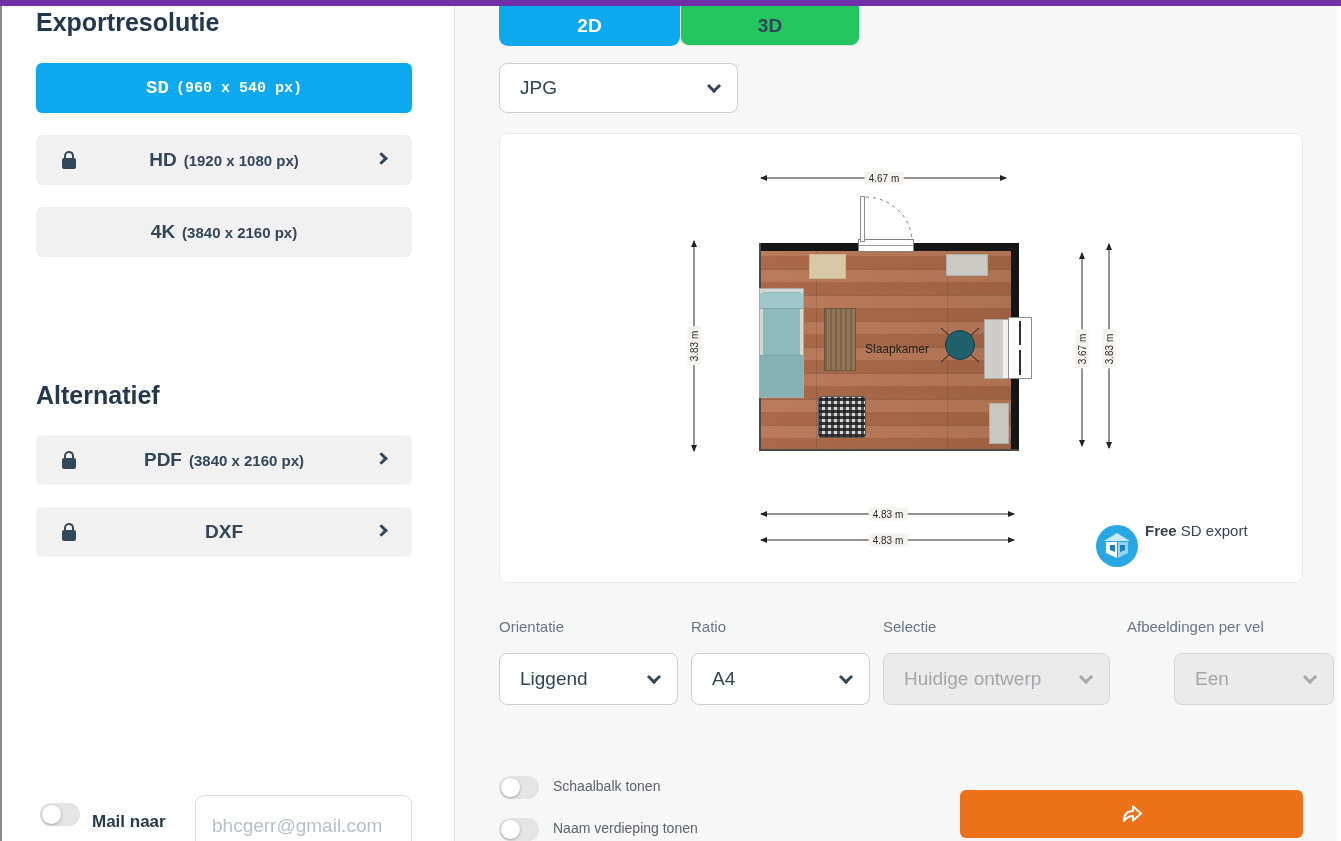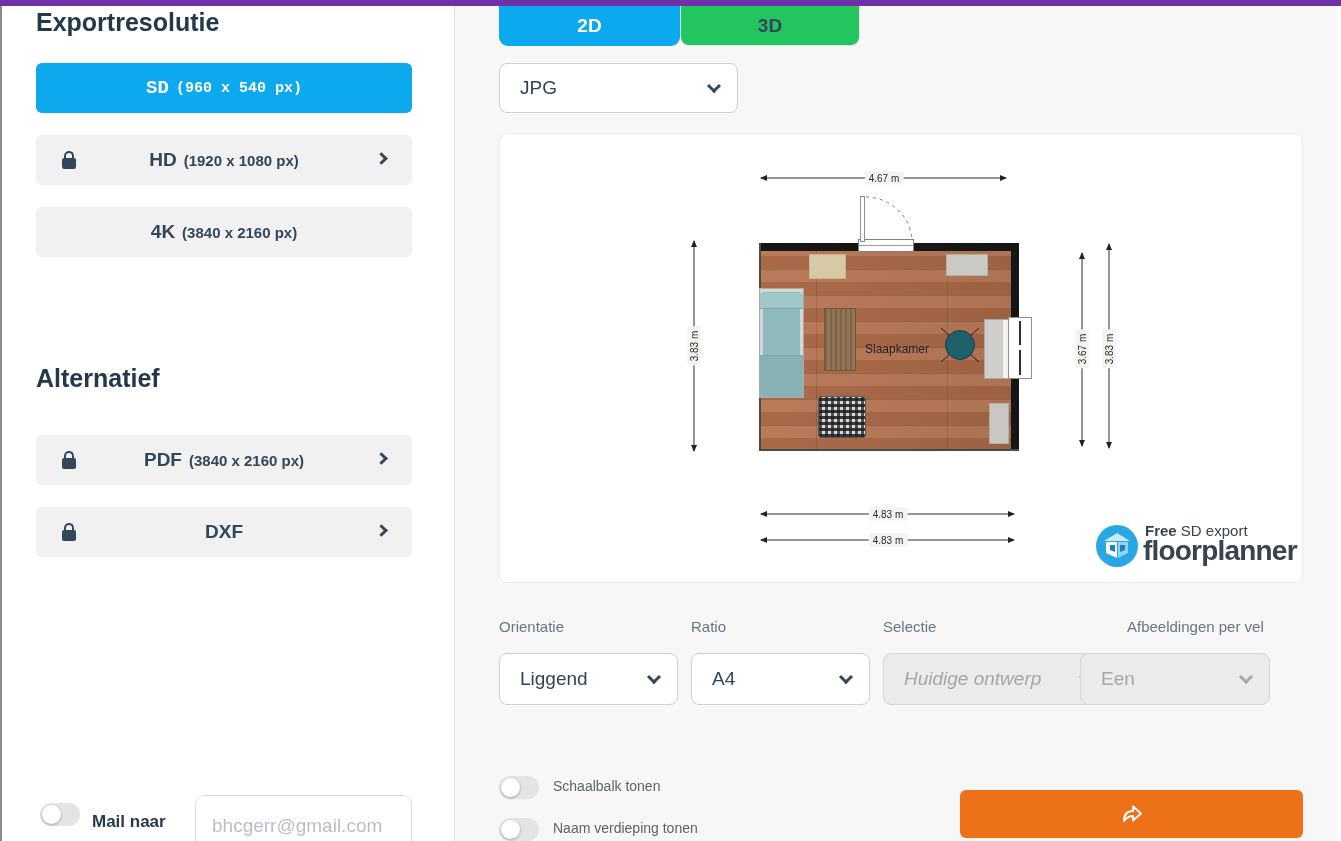--- a/index.html
+++ b/index.html
@@ -136,21 +136,21 @@
     <span class="main">HD</span>
     <span class="detail">(1920 x 1080 px)</span>
     <span class="chev-right"></span>
   </div>
 
   <div class="res-btn" style="top:201px;">
     <span class="main">4K</span>
     <span class="detail">(3840 x 2160 px)</span>
   </div>
 
-  <div class="h1" style="top:358px;">Alternatief</div>
+  <div class="h1" style="top:375px;">Alternatief</div>
 
   <div class="res-btn" style="top:429px;">
     <span class="lock">
         <span class="shackle"></span>
         <span class="body"></span>
       </span>
     <span class="main">PDF</span>
     <span class="detail">(3840 x 2160 px)</span>
     <span class="chev-right"></span>
   </div>
@@ -239,43 +239,42 @@
   <div class="abs" id="wm-circle">
     <svg width="42" height="42" viewBox="0 0 42 42">
       <polygon points="21,8 34,16 8,16" fill="#C9E9FA"></polygon>
       <polygon points="10,17 21,17 21,33 10,28" fill="#FFFFFF"></polygon>
       <polygon points="22,17 32,17 32,28 22,33" fill="#8FD4F5"></polygon>
       <polygon points="14,20 19,20 19,27 14,25" fill="#1C7FC2"></polygon>
       <polygon points="24,20 29,20 29,25 24,27" fill="#1C7FC2"></polygon>
     </svg>
   </div>
   <div class="abs" id="wm-line1"><span class="b">Free</span><span> SD export</span></div>
-  <div class="abs" id="wm-line2">floorplanner</div>
 </div>
 
 <div class="opt-label" style="left:499px;">Orientatie</div>
 <div class="dropdown opt-dd" style="left:499px; width:179px;">
   <span>Liggend</span>
   <span class="chev-down"></span>
 </div>
 
 <div class="opt-label" style="left:691px;">Ratio</div>
 <div class="dropdown opt-dd" style="left:691px; width:179px;">
   <span>A4</span>
   <span class="chev-down"></span>
 </div>
 
 <div class="opt-label" style="left:883px;">Selectie</div>
-<div class="dropdown opt-dd disabled" style="left:883px; width:227px;font-style:italic;">
+<div class="dropdown opt-dd disabled" style="left:883px; width:227px;">
   <span>Huidige ontwerp</span>
   <span class="chev-down grey"></span>
 </div>
 
 <div class="opt-label" style="left:1127px;">Afbeeldingen per vel</div>
-<div class="dropdown opt-dd disabled" style="left:1080px; width:190px;">
+<div class="dropdown opt-dd disabled" style="left:1174px; width:160px;">
   <span>Een</span>
   <span class="chev-down grey"></span>
 </div>
 
 <div class="toggle" style="left:499px; top:776px;">
     <span class="knob"></span>
   </div>
 <div class="toggle-label" style="left:553px; top:778px;">Schaalbalk tonen</div>
 
 <div class="toggle" style="left:499px; top:818px;">

